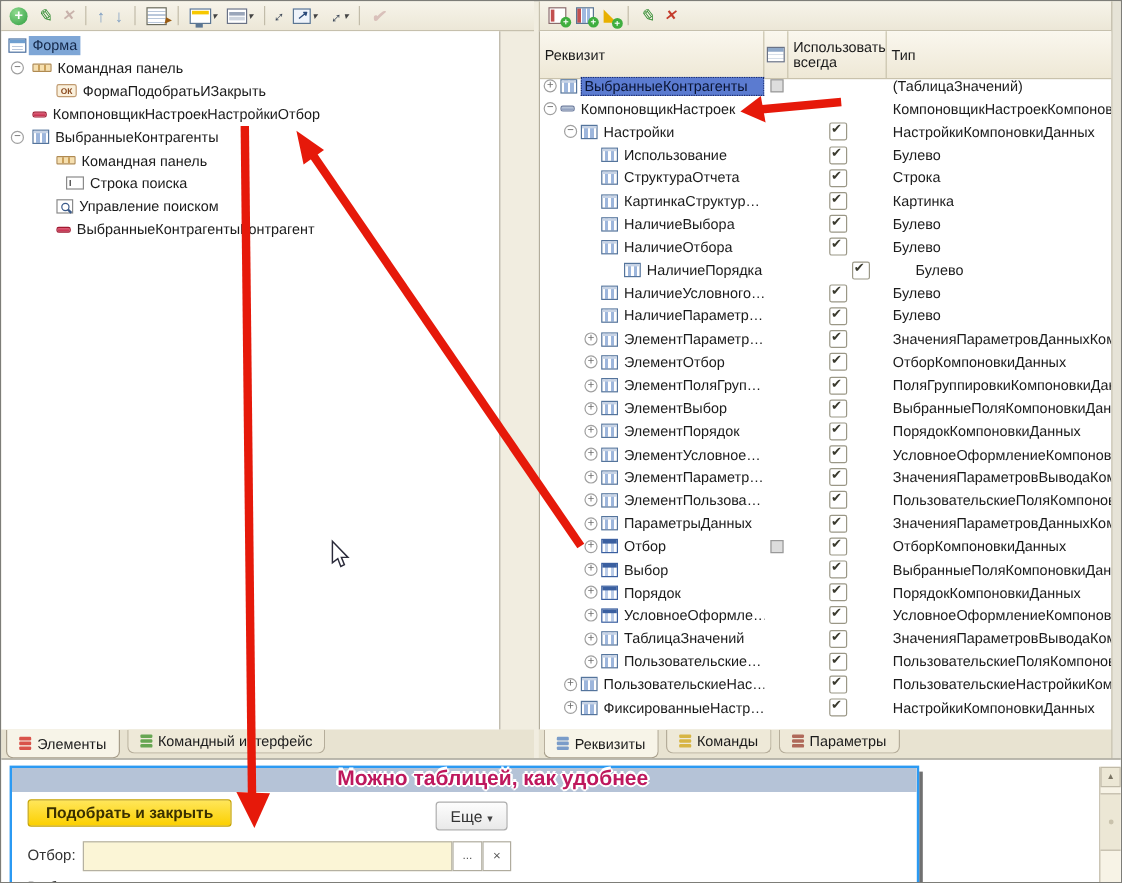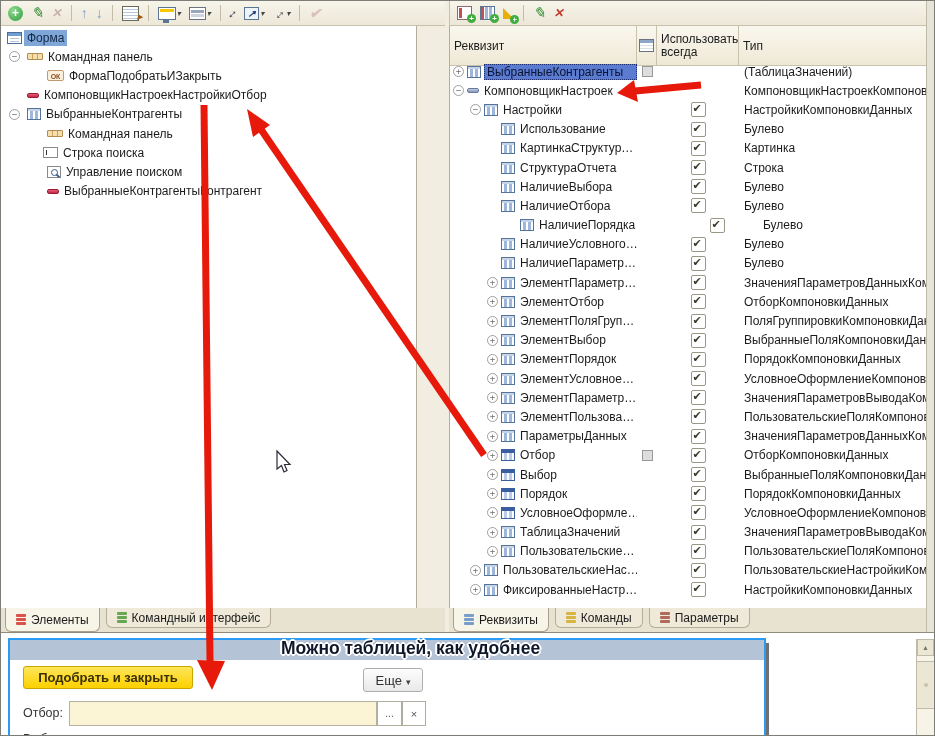--- a/index.html
+++ b/index.html
@@ -154,21 +154,21 @@
     border-left:1px solid #c0baa8;box-sizing:border-box;}
   .sb-up{height:17px;background:#ece7d5;border:1px solid #c0baa8;box-sizing:border-box;
     display:flex;align-items:center;justify-content:center;}
   .sb-up::after{content:"▲";font-size:7px;color:#7a7464;}
   .sb-thumb{margin-top:5px;height:46px;background:#ece7d5;border:1px solid #c0baa8;
     border-left:none;border-right:none;position:relative;}
   .sb-thumb::after{content:"";position:absolute;left:7px;top:21px;width:4px;height:4px;
     border-radius:50%;background:#c9c2ac;}
   
   #annotation{position:absolute;left:237px;top:637px;z-index:40;
-    font:bold 17.5px "Liberation Sans",sans-serif;color:#0f172a;white-space:nowrap;
+    font:bold 17.5px "Liberation Sans",sans-serif;color:#be185d;white-space:nowrap;
     text-shadow:-1px -1px 0 #fff,1px -1px 0 #fff,-1px 1px 0 #fff,1px 1px 0 #fff,
       0 -2px 0 #fff,0 2px 0 #fff,-2px 0 0 #fff,2px 0 0 #fff;padding-left:43px;}
   #overlay{position:absolute;left:0;top:0;z-index:50;pointer-events:none;}
 </style>
 </head>
 <body>
 
 <div class="window">
 
   <div class="toolbar" id="tb-left">
@@ -266,21 +266,21 @@
             <span class="exp">−</span>
           </span>
           <span class="tico t-table"></span>
           <span class="tlab">ВыбранныеКонтрагенты</span>
         </div>
         <div class="trow" style="padding-left: 28px;">
           <span class="expslot"></span>
           <span class="tico t-toolbar"></span>
           <span class="tlab">Командная панель</span>
         </div>
-        <div class="trow" style="padding-left: 24px;">
+        <div class="trow" style="padding-left: 36px;">
           <span class="expslot"></span>
           <span class="tico t-input"></span>
           <span class="tlab">Строка поиска</span>
         </div>
         <div class="trow" style="padding-left: 28px;">
           <span class="expslot"></span>
           <span class="tico t-search"></span>
           <span class="tlab">Управление поиском</span>
         </div>
         <div class="trow" style="padding-left: 28px;">
@@ -356,39 +356,39 @@
           <span class="c-sq"></span>
           <span class="c-cb">
             <span class="cb on"></span>
           </span>
           <span class="c-type">Булево</span>
         </div>
         <div class="rrow">
           <span class="c-name" style="padding-left: 37px;">
             <span class="expslot2"></span>
             <span class="tico t-table"></span>
+            <span class="tlab">СтруктураОтчета</span>
+          </span>
+          <span class="c-sq"></span>
+          <span class="c-cb">
+            <span class="cb on"></span>
+          </span>
+          <span class="c-type">Строка</span>
+        </div>
+        <div class="rrow">
+          <span class="c-name" style="padding-left: 37px;">
+            <span class="expslot2"></span>
+            <span class="tico t-table"></span>
             <span class="tlab">КартинкаСтруктур…</span>
           </span>
           <span class="c-sq"></span>
           <span class="c-cb">
             <span class="cb on"></span>
           </span>
           <span class="c-type">Картинка</span>
-        </div>
-        <div class="rrow">
-          <span class="c-name" style="padding-left: 37px;">
-            <span class="expslot2"></span>
-            <span class="tico t-table"></span>
-            <span class="tlab">СтруктураОтчета</span>
-          </span>
-          <span class="c-sq"></span>
-          <span class="c-cb">
-            <span class="cb on"></span>
-          </span>
-          <span class="c-type">Строка</span>
         </div>
         <div class="rrow">
           <span class="c-name" style="padding-left: 37px;">
             <span class="expslot2"></span>
             <span class="tico t-table"></span>
             <span class="tlab">НаличиеВыбора</span>
           </span>
           <span class="c-sq"></span>
           <span class="c-cb">
             <span class="cb on"></span>

